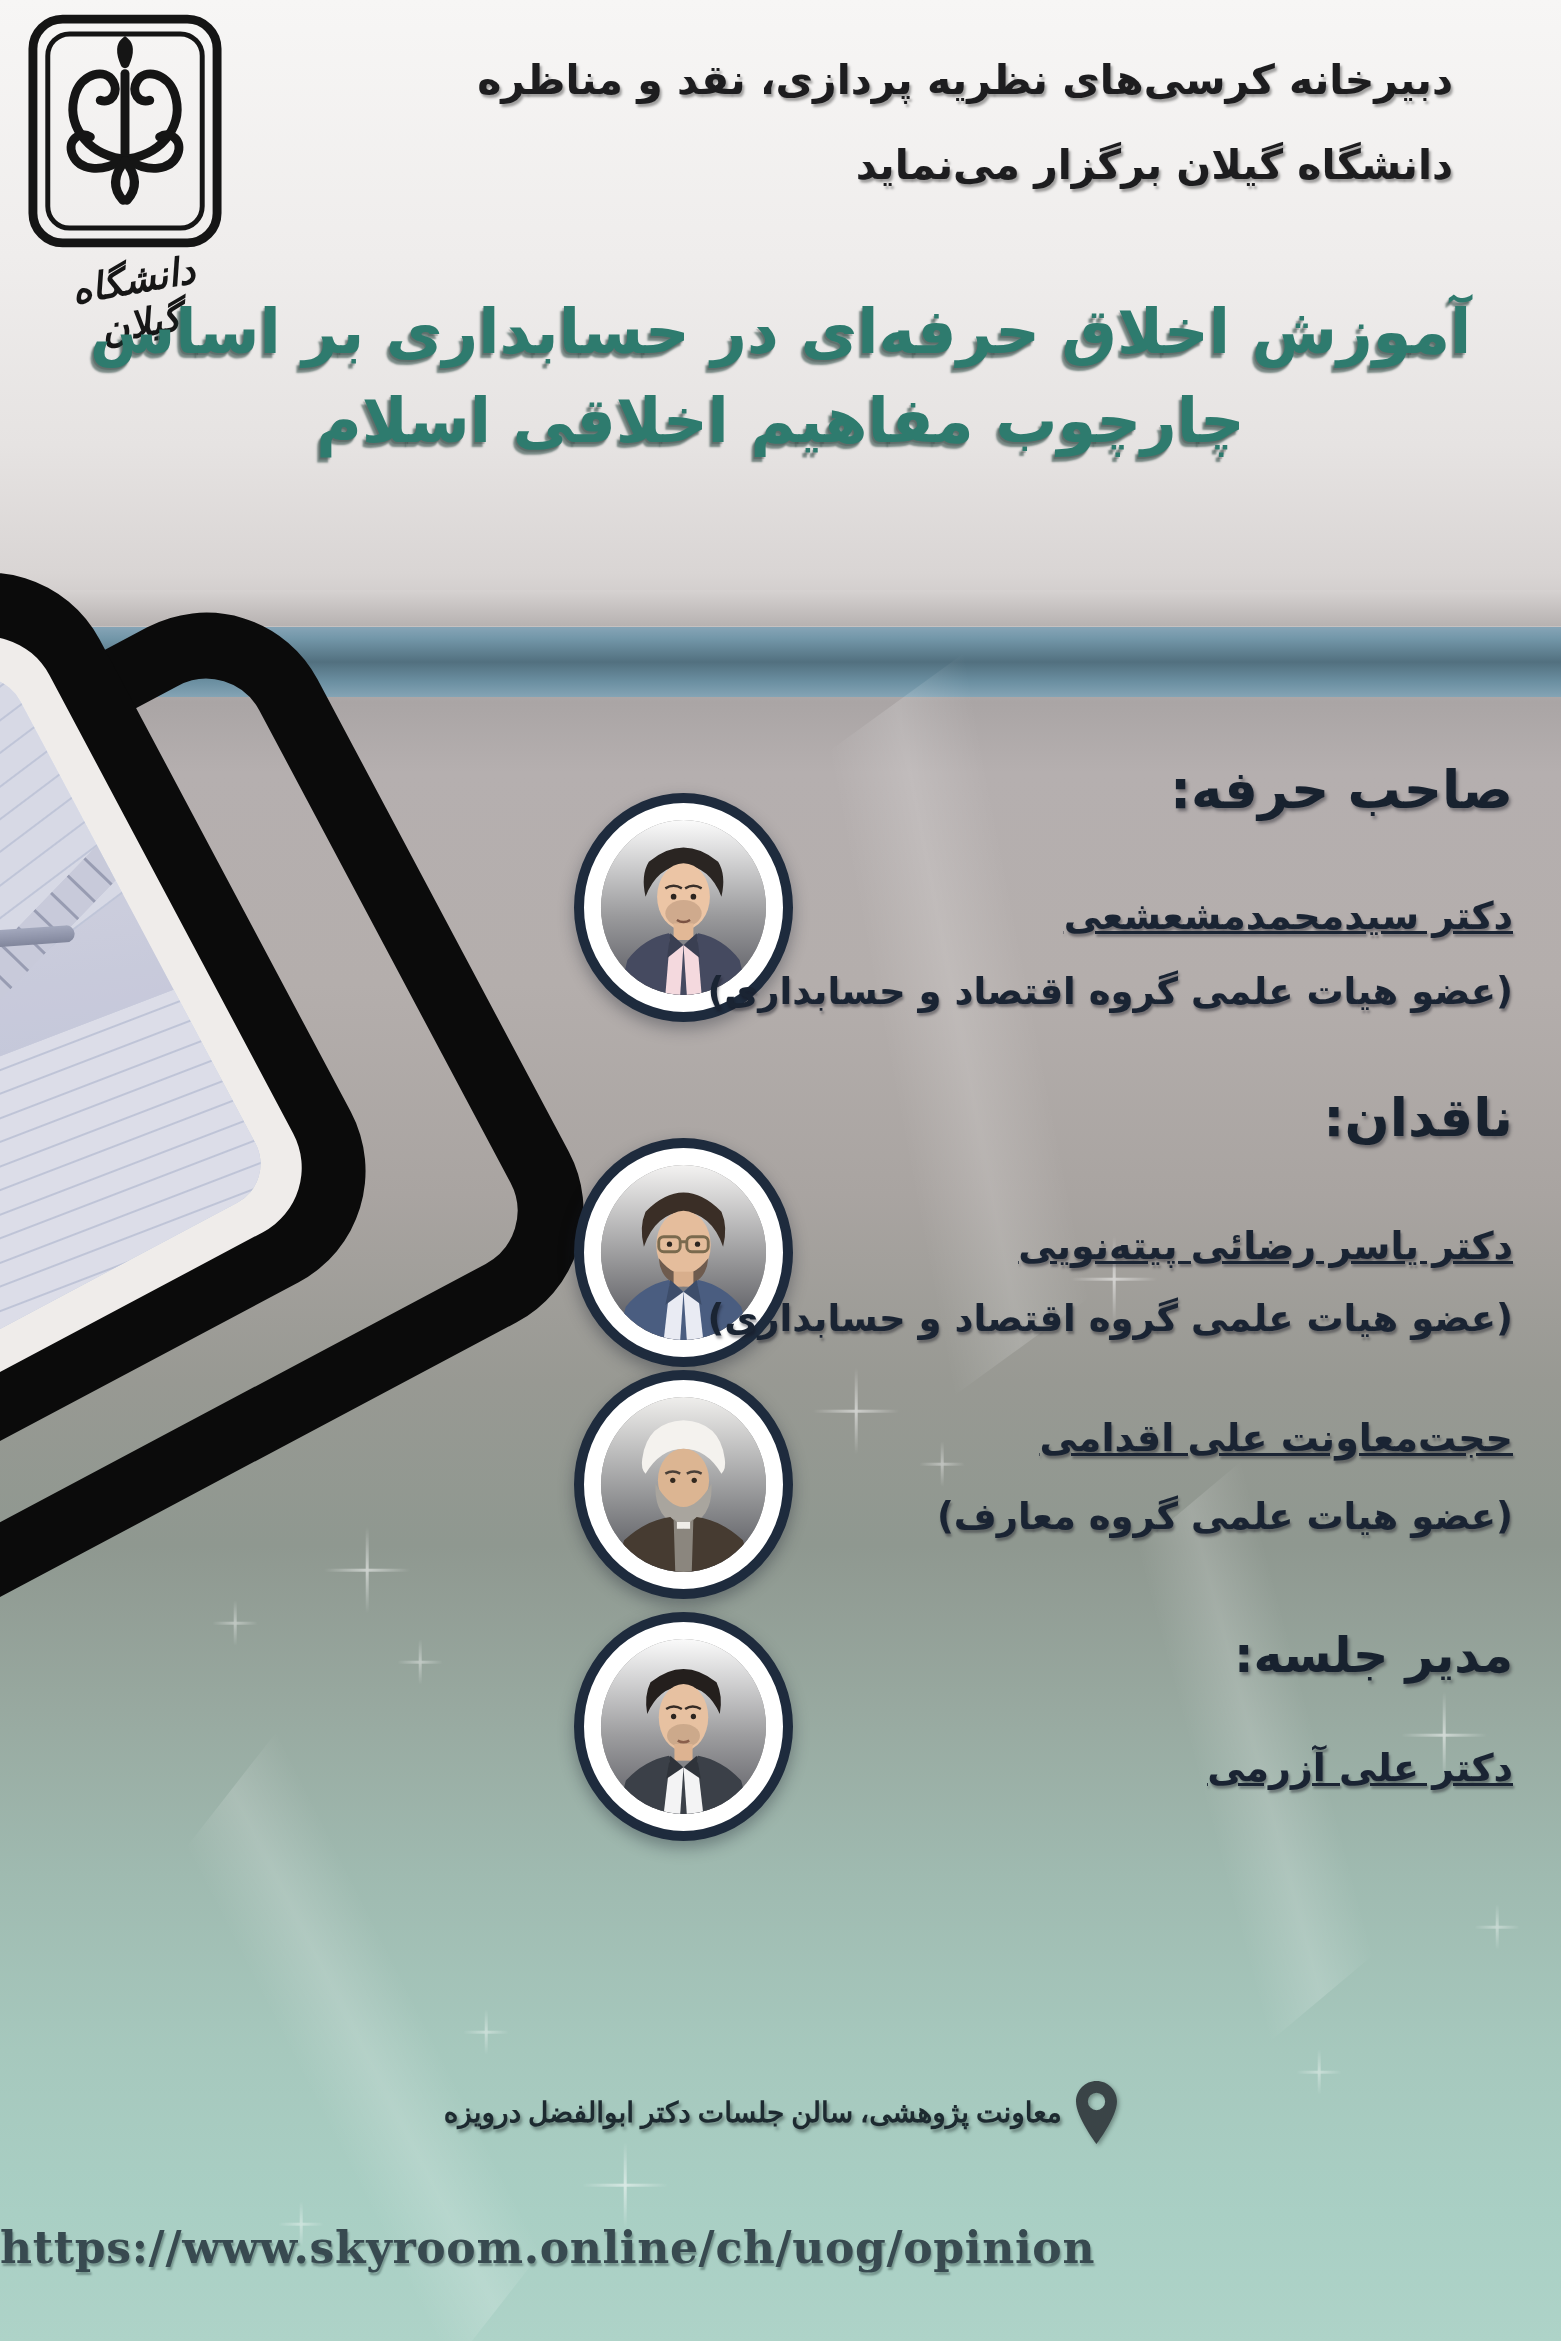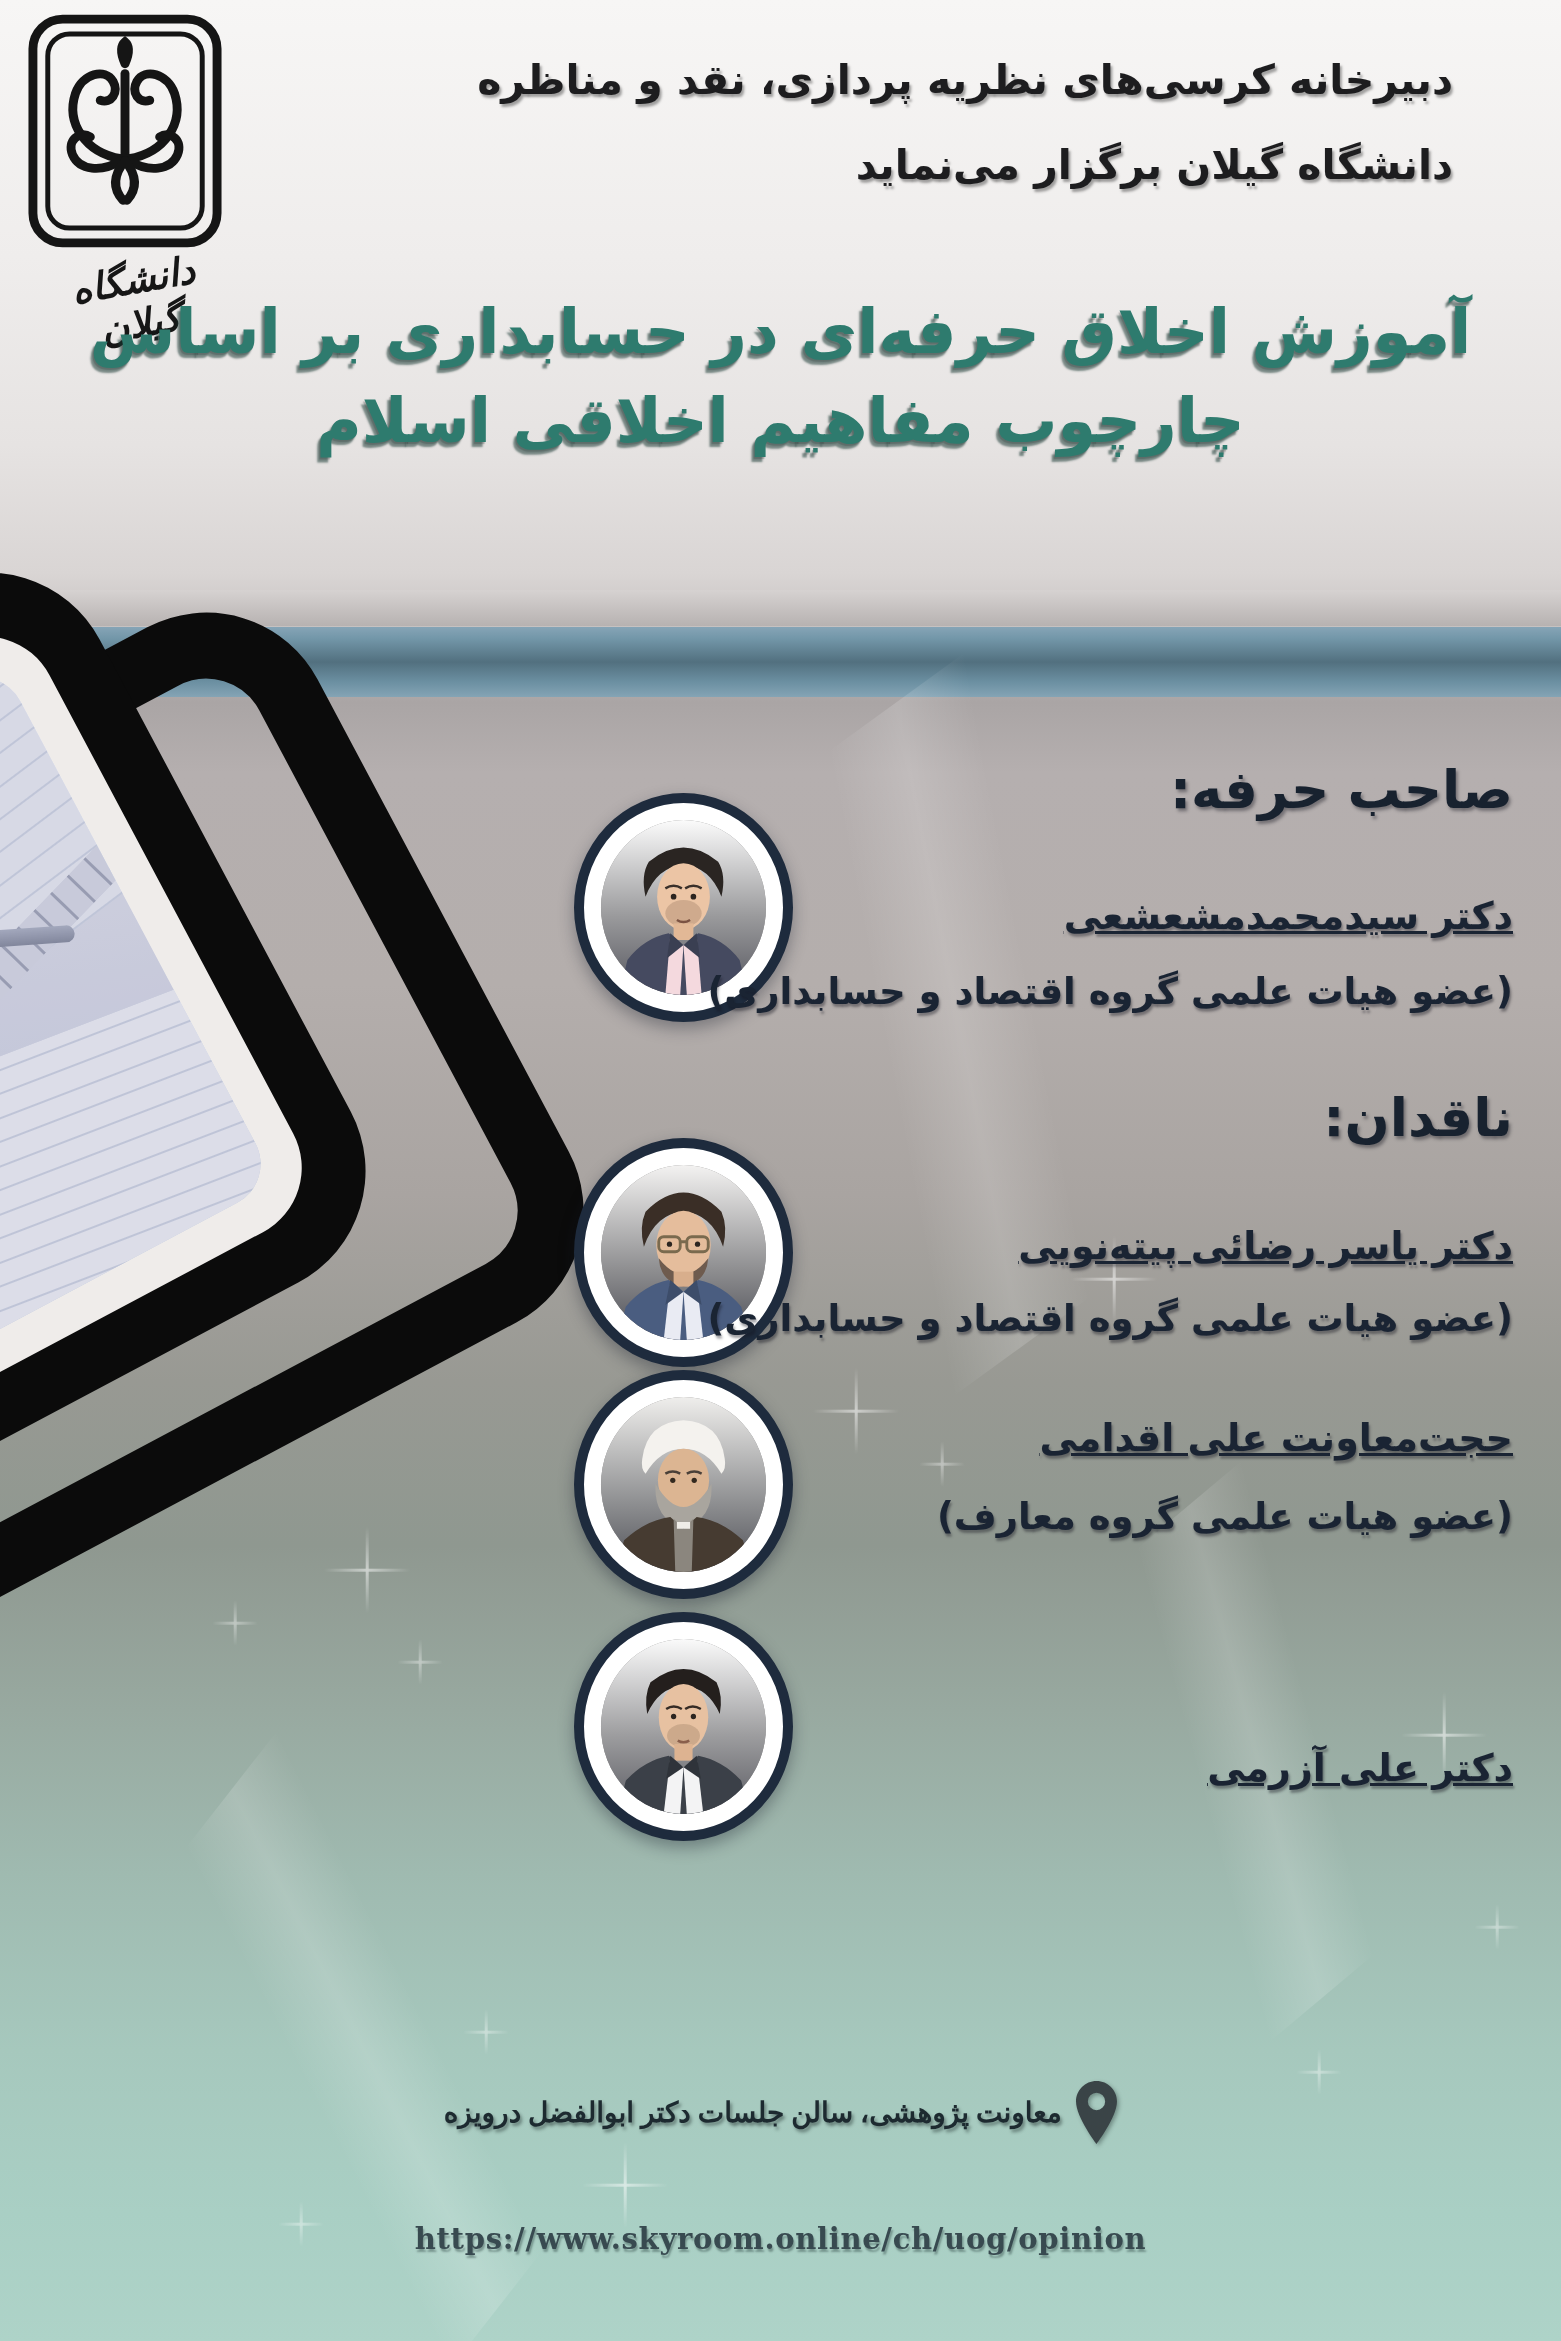--- a/index.html
+++ b/index.html
@@ -144,23 +144,23 @@
   .loc-row{
     position:absolute;top:2081px;left:0;right:0;
     display:flex;justify-content:center;align-items:center;gap:14.5px;direction:rtl;
   }
   .loc-text{
     font-size:28px;font-weight:700;color:#1d2a30;
     text-shadow:2px 3.3px 3.3px rgba(10,20,20,.4);
     font-family:Liberation Serif, serif;
   }
   .url-row{
-    position:absolute;top:2222px;left:0;right:0;text-align:center;
+    position:absolute;top:2222px;left:0;right:0;
     font-family:"DejaVu Serif","Liberation Serif",serif;
-    font-size:29px;font-weight:700;color:#384a50;
+    font-size:44px;font-weight:700;color:#384a50;
     text-shadow:1.3px 2.6px 2px rgba(20,40,40,.35);
     letter-spacing:0.7px;
   }
   .icon-svg{display:block;filter:drop-shadow(2px 2.6px 2px rgba(10,20,20,.35));}
   
   .sp{position:absolute;width:86px;height:86px;opacity:.55;pointer-events:none;}
   .sp::before{content:"";position:absolute;left:0;right:0;top:50%;height:2.6px;transform:translateY(-50%);
     background:linear-gradient(90deg,transparent,rgba(255,255,255,.95),transparent);}
   .sp::after{content:"";position:absolute;top:0;bottom:0;left:50%;width:2.6px;transform:translateX(-50%);
     background:linear-gradient(180deg,transparent,rgba(255,255,255,.95),transparent);}
@@ -322,20 +322,21 @@
           <circle cx="113" cy="100" r="3.2" fill="#33291f"></circle>
         <path d="M16 210 L28 172 Q54 148 84 144 L100 158 L116 144 Q146 148 172 172 L184 210 Z" fill="#463b31"></path>
         <path d="M88 146 L100 158 L112 146 L110 210 L90 210 Z" fill="#8b867e"></path>
         <path d="M92 150 h16 v8 h-16 z" fill="#f0ede8"></path>
       </svg>
     </div>
   </div>
   <div class="sec-name rtl" style="top:1416px;">حجت‌معاونت علی اقدامی</div>
   <div class="sec-aff rtl" style="top:1495px;">(عضو هیات علمی گروه معارف)</div>
 
+  <div class="sec-heading rtl" style="top:1627px;font-size:49px;">مدیر جلسه:</div>
   <div class="photo-ring" style="top:1612px;">
     <div class="photo-inner">
       <svg viewBox="0 0 200 210" preserveAspectRatio="none">
         <defs>
           <linearGradient id="bgD" x1="0" y1="0" x2="0" y2="1">
             <stop offset="0" stop-color="#fafafa"></stop>
               <stop offset=".55" stop-color="#9d9d9f"></stop>
               <stop offset="1" stop-color="#5a5b62"></stop>
           </linearGradient>
         </defs>

